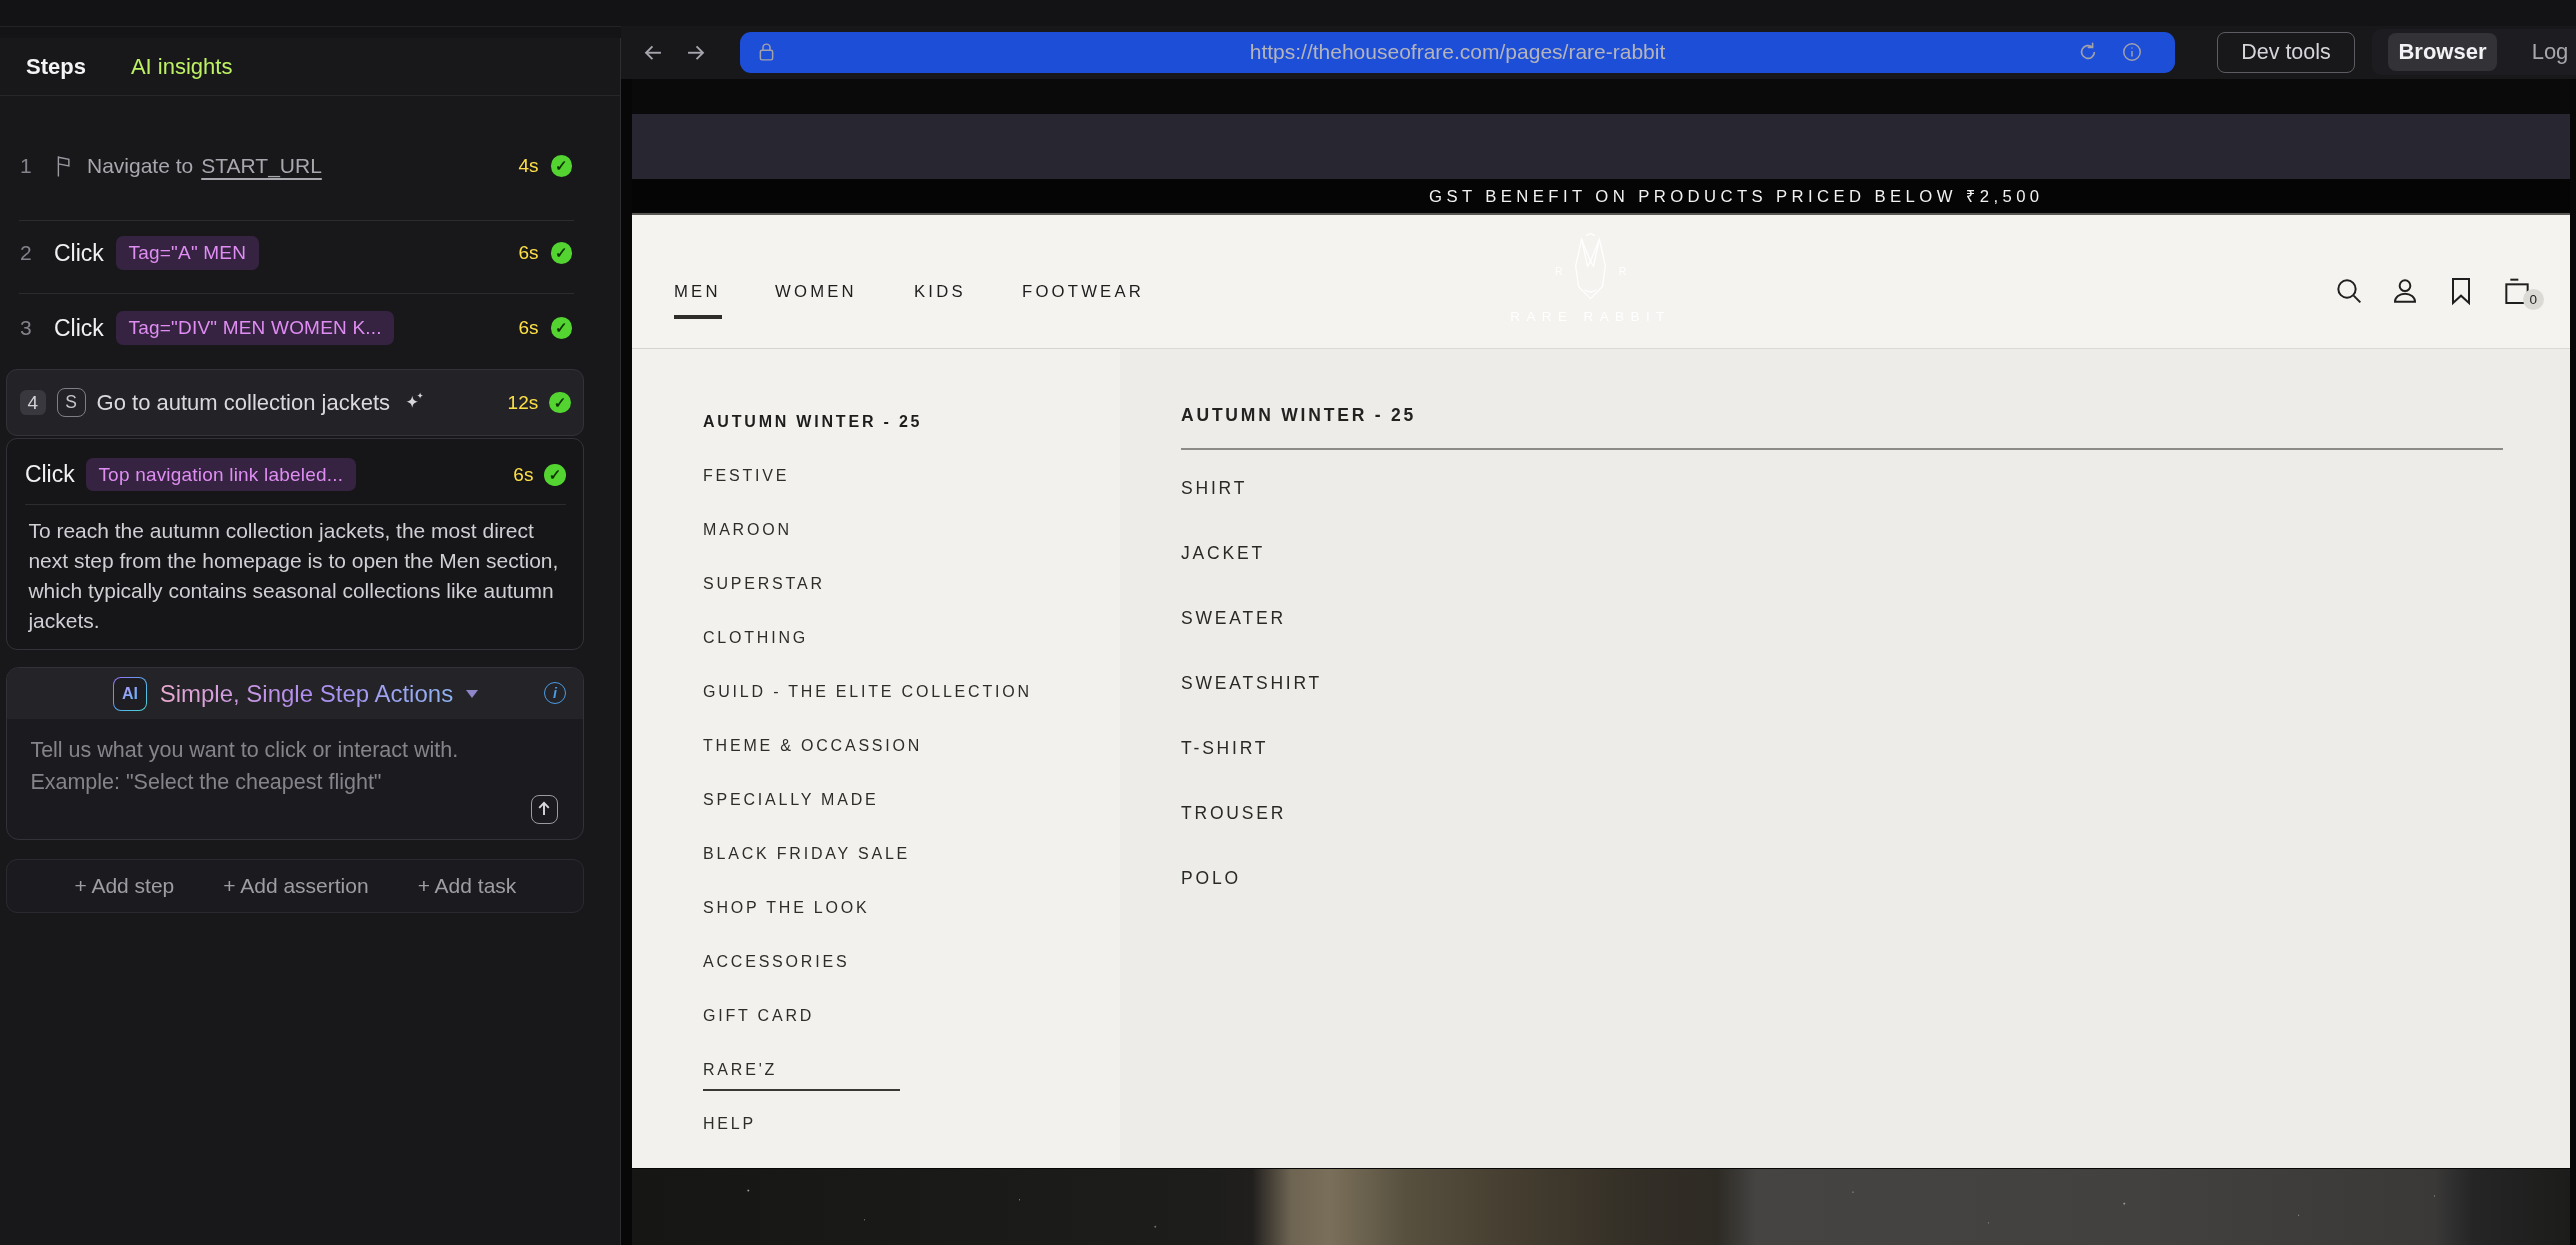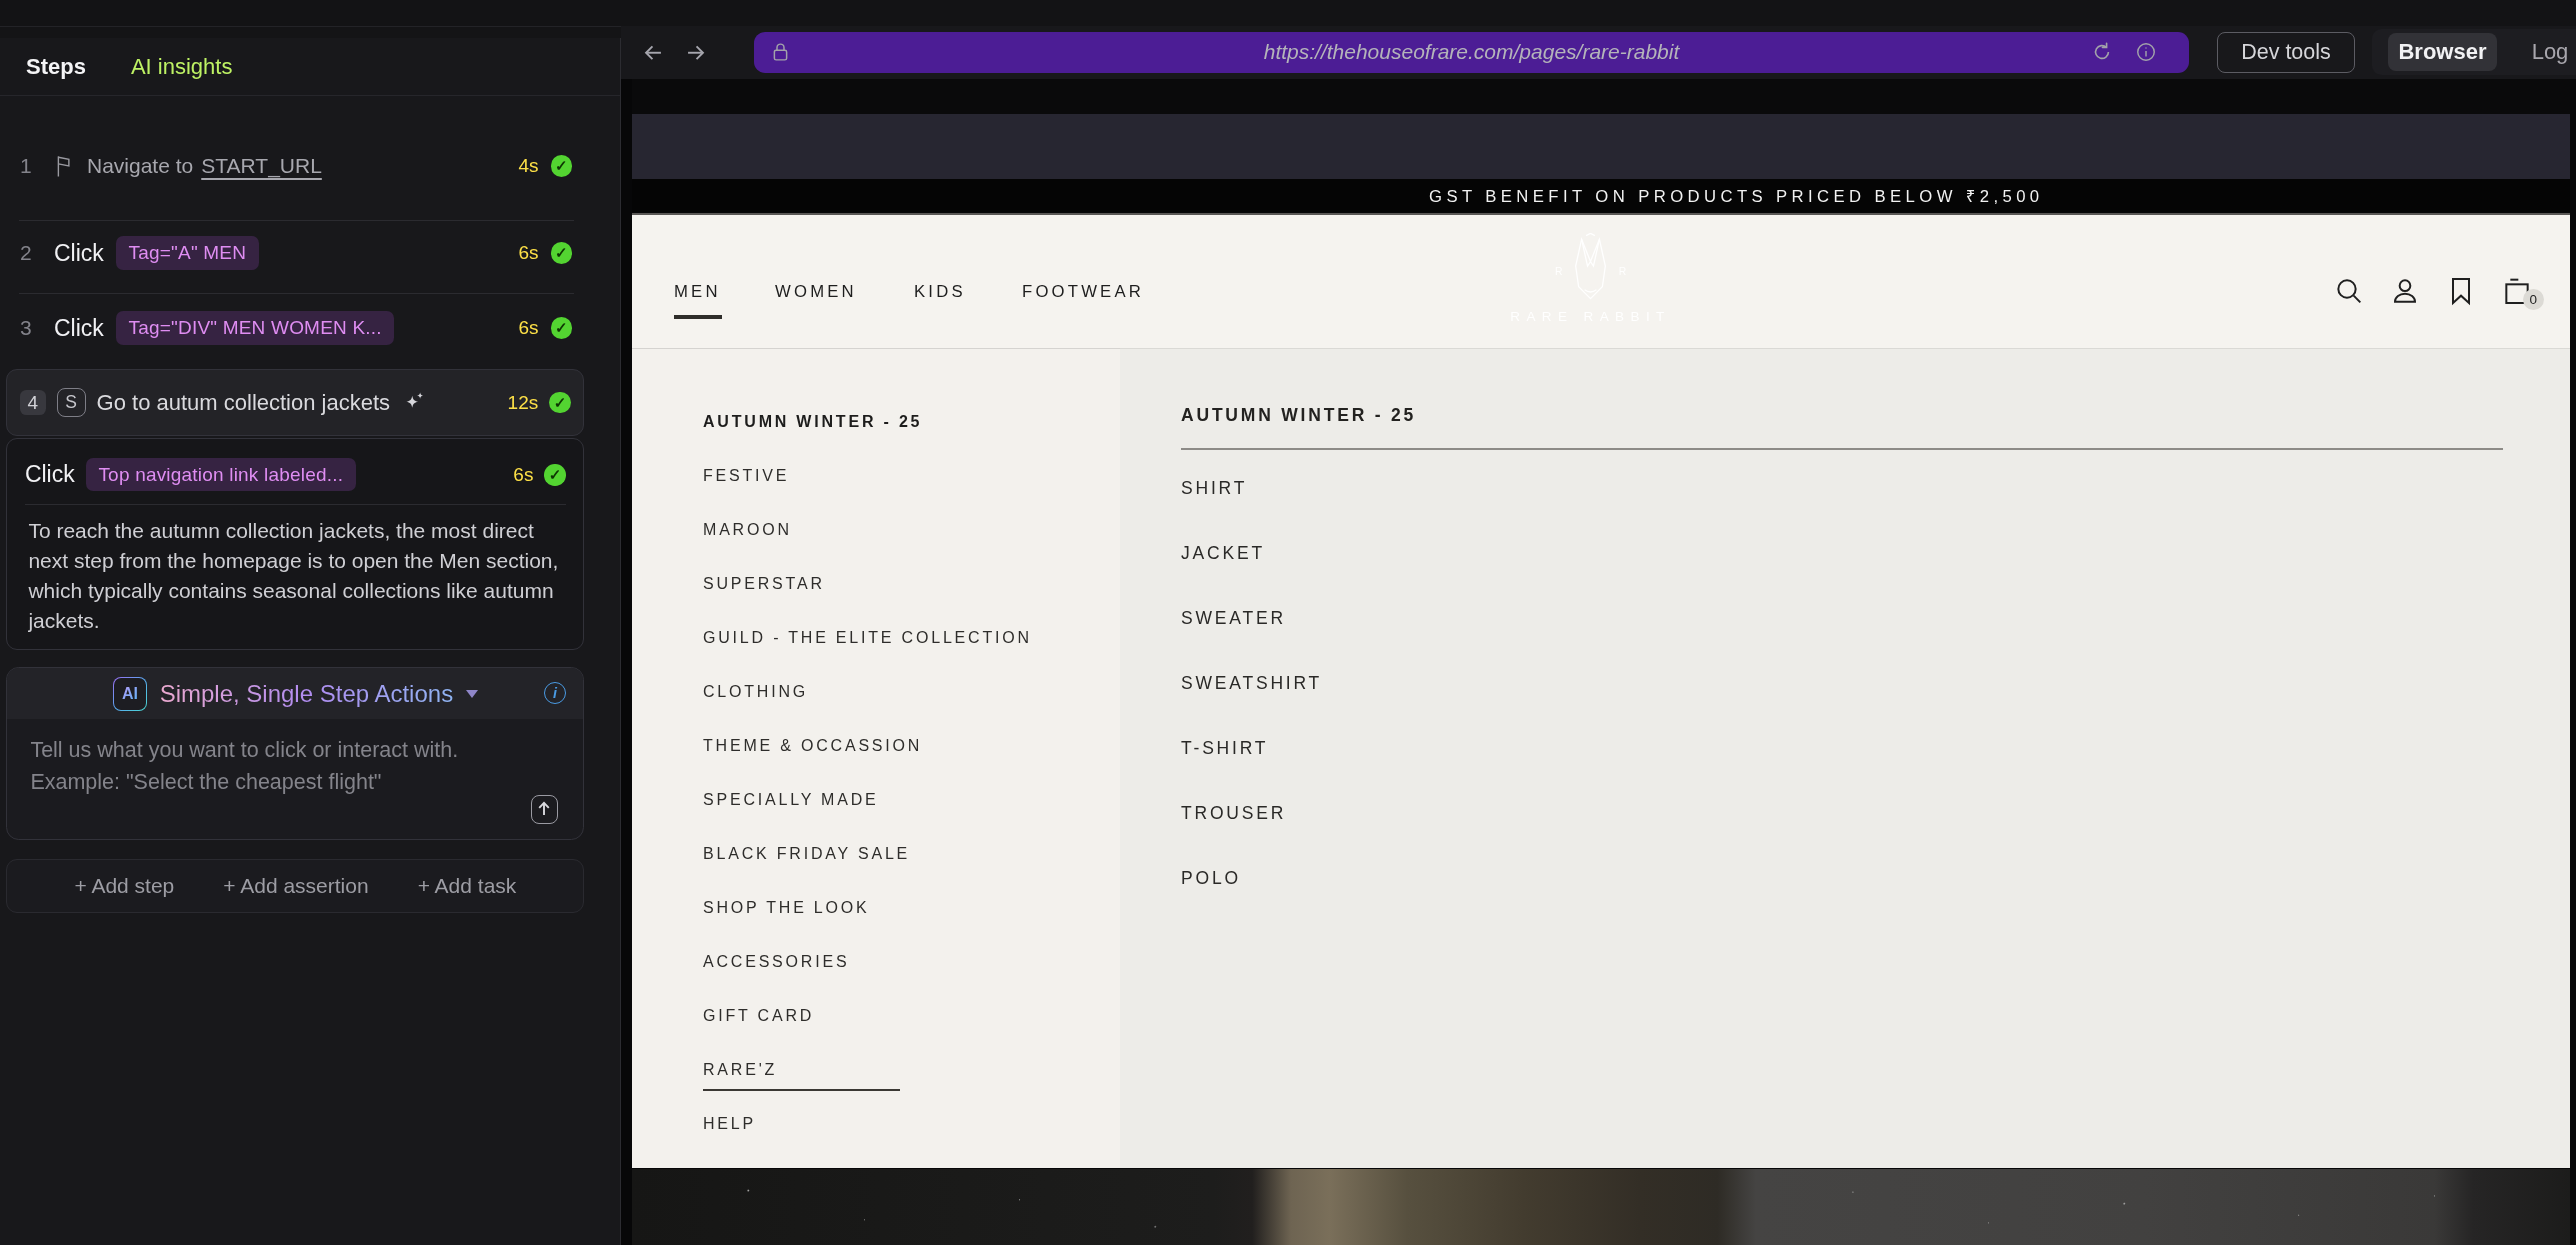--- a/index.html
+++ b/index.html
@@ -60,21 +60,21 @@
   .send-btn{position:absolute;right:25.5px;bottom:17.5px;width:27px;height:29px;border-radius:8px;border:1.6px solid #9a9aa2;
             background:transparent;color:#d9d9de;display:flex;align-items:center;justify-content:center;box-sizing:border-box;cursor:pointer;}
 
   .card.adders{top:821px;height:54px;background:#1b1b1f;border-color:#2a2a30;
                display:flex;align-items:center;justify-content:center;gap:49px;}
   .adder{font-size:21px;color:#9d9da4;cursor:pointer;}
 
   
   .toolbar{position:absolute;left:621px;top:26px;height:53px;right:0;background:#18181b;}
   .navbtn{position:absolute;top:13.5px;width:27px;height:25.5px;color:#a6a6ae;}
-  .urlpill{position:absolute;left:133px;top:5.6px;width:1435px;height:41px;background:#4c1d95;border-radius:11px;font-style:italic;}
+  .urlpill{position:absolute;left:119px;top:5.6px;width:1435px;height:41px;background:#1d4ed8;border-radius:11px;}
   .url-text{position:absolute;left:0;right:0;top:8.8px;text-align:center;font-size:21px;color:#b4b4ba;}
   .pill-ic{position:absolute;top:8.8px;color:#a2a2aa;}
   .btn-dev{position:absolute;left:1596px;top:5.6px;width:138px;height:41px;border:1.6px solid #5c5c63;border-radius:8px;
            color:#d6d6da;font-size:21.5px;display:flex;align-items:center;justify-content:center;box-sizing:border-box;cursor:pointer;}
   .seg-wrap{position:absolute;left:1751px;top:3.2px;height:46px;width:255px;background:#1d1d21;border-radius:9.6px;}
   .seg-active{position:absolute;left:16px;top:4px;width:109px;height:38px;background:#323237;border-radius:8px;
               color:#f2f2f4;font-size:22px;font-weight:600;display:flex;align-items:center;justify-content:center;cursor:pointer;}
   .seg-log{position:absolute;left:142px;top:9.6px;width:72px;text-align:center;color:#a8a6ad;font-size:22px;cursor:pointer;}
 
   
@@ -327,22 +327,22 @@
           </svg>
         </span>
       </div>
 
       <div class="menu">
         <div class="menu-left">
           <div class="mleft-item head">AUTUMN WINTER - 25</div>
           <div class="mleft-item">FESTIVE</div>
           <div class="mleft-item">MAROON</div>
           <div class="mleft-item">SUPERSTAR</div>
+          <div class="mleft-item">CLOTHING</div>
           <div class="mleft-item">GUILD - THE ELITE COLLECTION</div>
-          <div class="mleft-item">CLOTHING</div>
           <div class="mleft-item">THEME &amp; OCCASSION</div>
           <div class="mleft-item">SPECIALLY MADE</div>
           <div class="mleft-item">BLACK FRIDAY SALE</div>
           <div class="mleft-item">SHOP THE LOOK</div>
           <div class="mleft-item">ACCESSORIES</div>
           <div class="mleft-item">GIFT CARD</div>
           <div class="mleft-item">RARE'Z</div>
           <div class="mleft-item">HELP</div>
           <div class="rarez-line"></div>
         </div>

